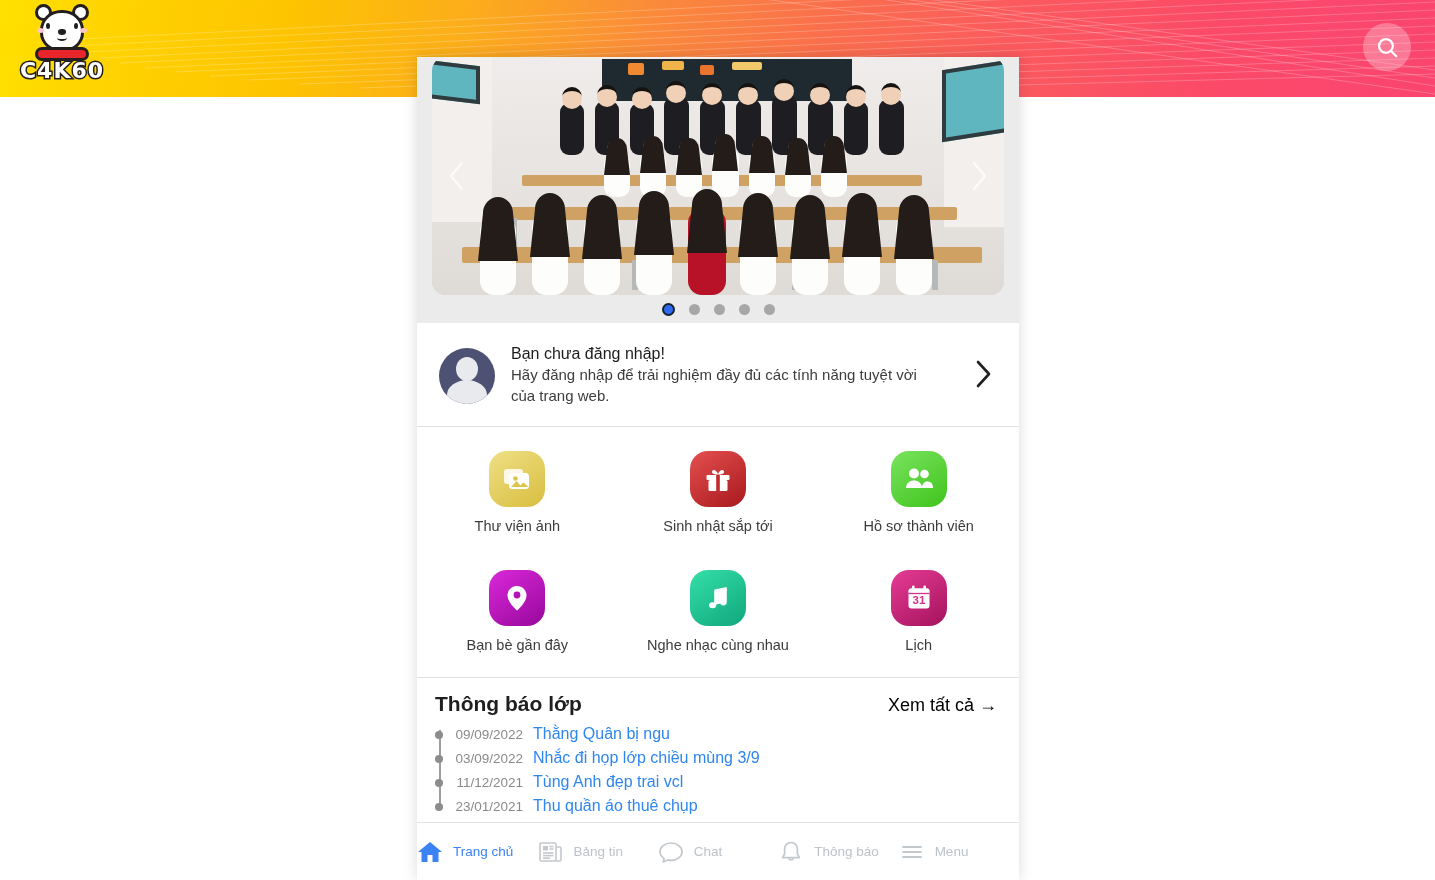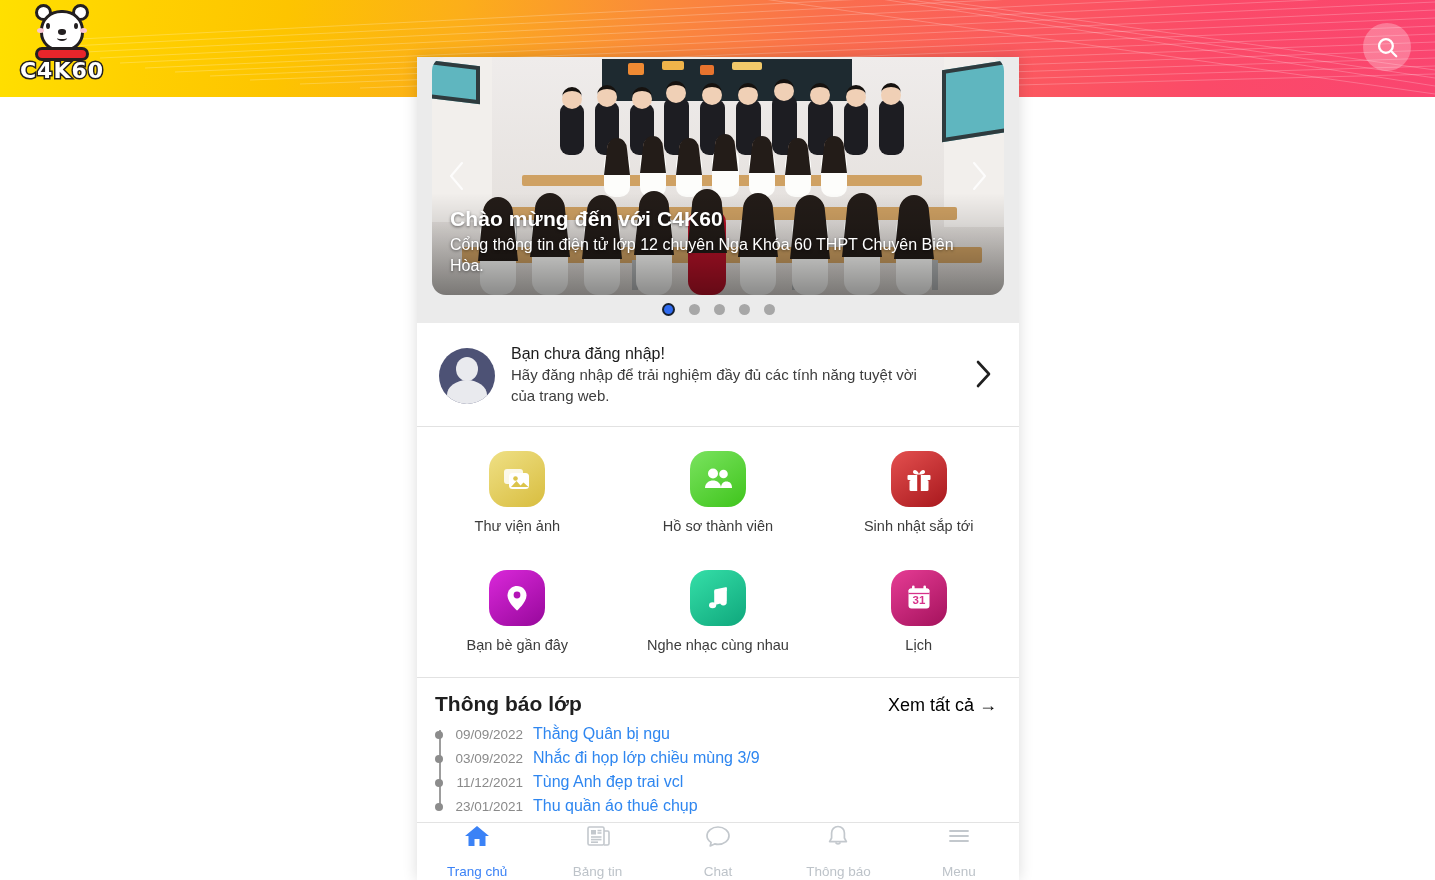--- a/index.html
+++ b/index.html
@@ -138,22 +138,22 @@
   .tl-date { font-size:13.5px; color:#8a8a8a; min-width:80px; text-align:right; }
   .tl-link { font-size:16px; color:#2e86f0; cursor:pointer; }
 
   
   .bottom-nav {
     position:absolute; left:0; right:0; bottom:0; height:58px;
     background:#fff; border-top:1px solid #e3e3e3;
     display:flex; align-items:center;
   }
   .nav-item {
-    flex:1 1 0; display:flex; flex-direction:column; align-items:center;
-    gap:16px; cursor:pointer; color:#bdc3c9; font-size:13.5px;
+    flex:1 1 0; display:flex; flex-direction:row; align-items:center;
+    gap:10px; cursor:pointer; color:#bdc3c9; font-size:13.5px;
   }
   .nav-item.active { color:#3b82f6; }
 </style>
 </head>
 <body>
 
 <div id="root">
 
   <div class="header">
     <svg class="header-rays" width="1435" height="97" viewBox="0 0 1435 97" preserveAspectRatio="none">
@@ -350,24 +350,20 @@
           <svg width="22" height="34" viewBox="0 0 22 34" fill="none" stroke="#ffffff" stroke-width="2" stroke-linecap="round" stroke-linejoin="round">
             <polyline points="16,4 5,17 16,30"></polyline>
           </svg>
         </div>
         <div class="nav-arrow next">
           <svg width="22" height="34" viewBox="0 0 22 34" fill="none" stroke="#ffffff" stroke-width="2" stroke-linecap="round" stroke-linejoin="round">
             <polyline points="6,4 17,17 6,30"></polyline>
           </svg>
         </div>
 
-        <div class="caption">
-          <h2>Chào mừng đến với C4K60</h2>
-          <p>Cổng thông tin điện tử lớp 12 chuyên Nga Khóa 60 THPT Chuyên Biên Hòa.</p>
-        </div>
       </div>
 
       <div class="dots">
         <div class="dot active"></div>
         <div class="dot"></div>
         <div class="dot"></div>
         <div class="dot"></div>
         <div class="dot"></div>
       </div>
     </div>
@@ -393,45 +389,45 @@
       <div class="tile">
         <div class="tile-icon" style="background:linear-gradient(145deg,#efe085,#d8bd3f);">
           <svg width="32" height="32" viewBox="0 0 32 32" fill="#ffffff">
             <rect x="3" y="6" width="19" height="15" rx="3" opacity="0.85"></rect>
             <rect x="8" y="10" width="20" height="16" rx="3.5"></rect>
             <circle cx="14.5" cy="15.5" r="2.3" fill="#dcc44a"></circle>
             <path d="M10 24 l5.5-6 4 4.5 3-3 5 4.5 z" fill="#dcc44a"></path>
           </svg>
         </div>
         <div class="tile-label">Thư viện ảnh</div>
-      </div>
-
-      <div class="tile">
-        <div class="tile-icon" style="background:linear-gradient(145deg,#7ae35f,#3fc41c);">
-          <svg width="32" height="32" viewBox="0 0 32 32" fill="#ffffff">
-            <circle cx="11" cy="10.5" r="5"></circle>
-            <circle cx="21.5" cy="11" r="4.3"></circle>
-            <path d="M3 25 c0-5 4-7.5 8-7.5 s8 2.5 8 7.5 z"></path>
-            <path d="M19 25 c0-4 2-6.5 5.5-6.5 c3 0 5.5 2 5.5 6.5 z"></path>
-          </svg>
-        </div>
-        <div class="tile-label">Hồ sơ thành viên</div>
       </div>
 
       <div class="tile">
         <div class="tile-icon" style="background:linear-gradient(145deg,#e4504f,#a8181d);">
           <svg width="30" height="30" viewBox="0 0 30 30" fill="#ffffff">
             <rect x="3.5" y="11" width="23" height="5" rx="1"></rect>
             <rect x="5.5" y="16" width="19" height="11" rx="1.5"></rect>
             <rect x="13.2" y="11" width="3.6" height="16" fill="#c22a2b"></rect>
             <path d="M15 10 C13 5 9 5 9 8 C9 10 12 10.5 15 10.5 Z"></path>
             <path d="M15 10 C17 5 21 5 21 8 C21 10 18 10.5 15 10.5 Z"></path>
           </svg>
         </div>
         <div class="tile-label">Sinh nhật sắp tới</div>
+      </div>
+
+      <div class="tile">
+        <div class="tile-icon" style="background:linear-gradient(145deg,#7ae35f,#3fc41c);">
+          <svg width="32" height="32" viewBox="0 0 32 32" fill="#ffffff">
+            <circle cx="11" cy="10.5" r="5"></circle>
+            <circle cx="21.5" cy="11" r="4.3"></circle>
+            <path d="M3 25 c0-5 4-7.5 8-7.5 s8 2.5 8 7.5 z"></path>
+            <path d="M19 25 c0-4 2-6.5 5.5-6.5 c3 0 5.5 2 5.5 6.5 z"></path>
+          </svg>
+        </div>
+        <div class="tile-label">Hồ sơ thành viên</div>
       </div>
 
       <div class="tile">
         <div class="tile-icon" style="background:linear-gradient(145deg,#da28da,#97089b);">
           <svg width="30" height="30" viewBox="0 0 30 30" fill="#ffffff">
             <path d="M15 3 C9.7 3 5.5 7.2 5.5 12.5 C5.5 19.5 15 27.5 15 27.5 S24.5 19.5 24.5 12.5 C24.5 7.2 20.3 3 15 3 Z"></path>
             <circle cx="15" cy="12" r="3.4" fill="#b313b6"></circle>
           </svg>
         </div>
         <div class="tile-label">Bạn bè gần đây</div>

